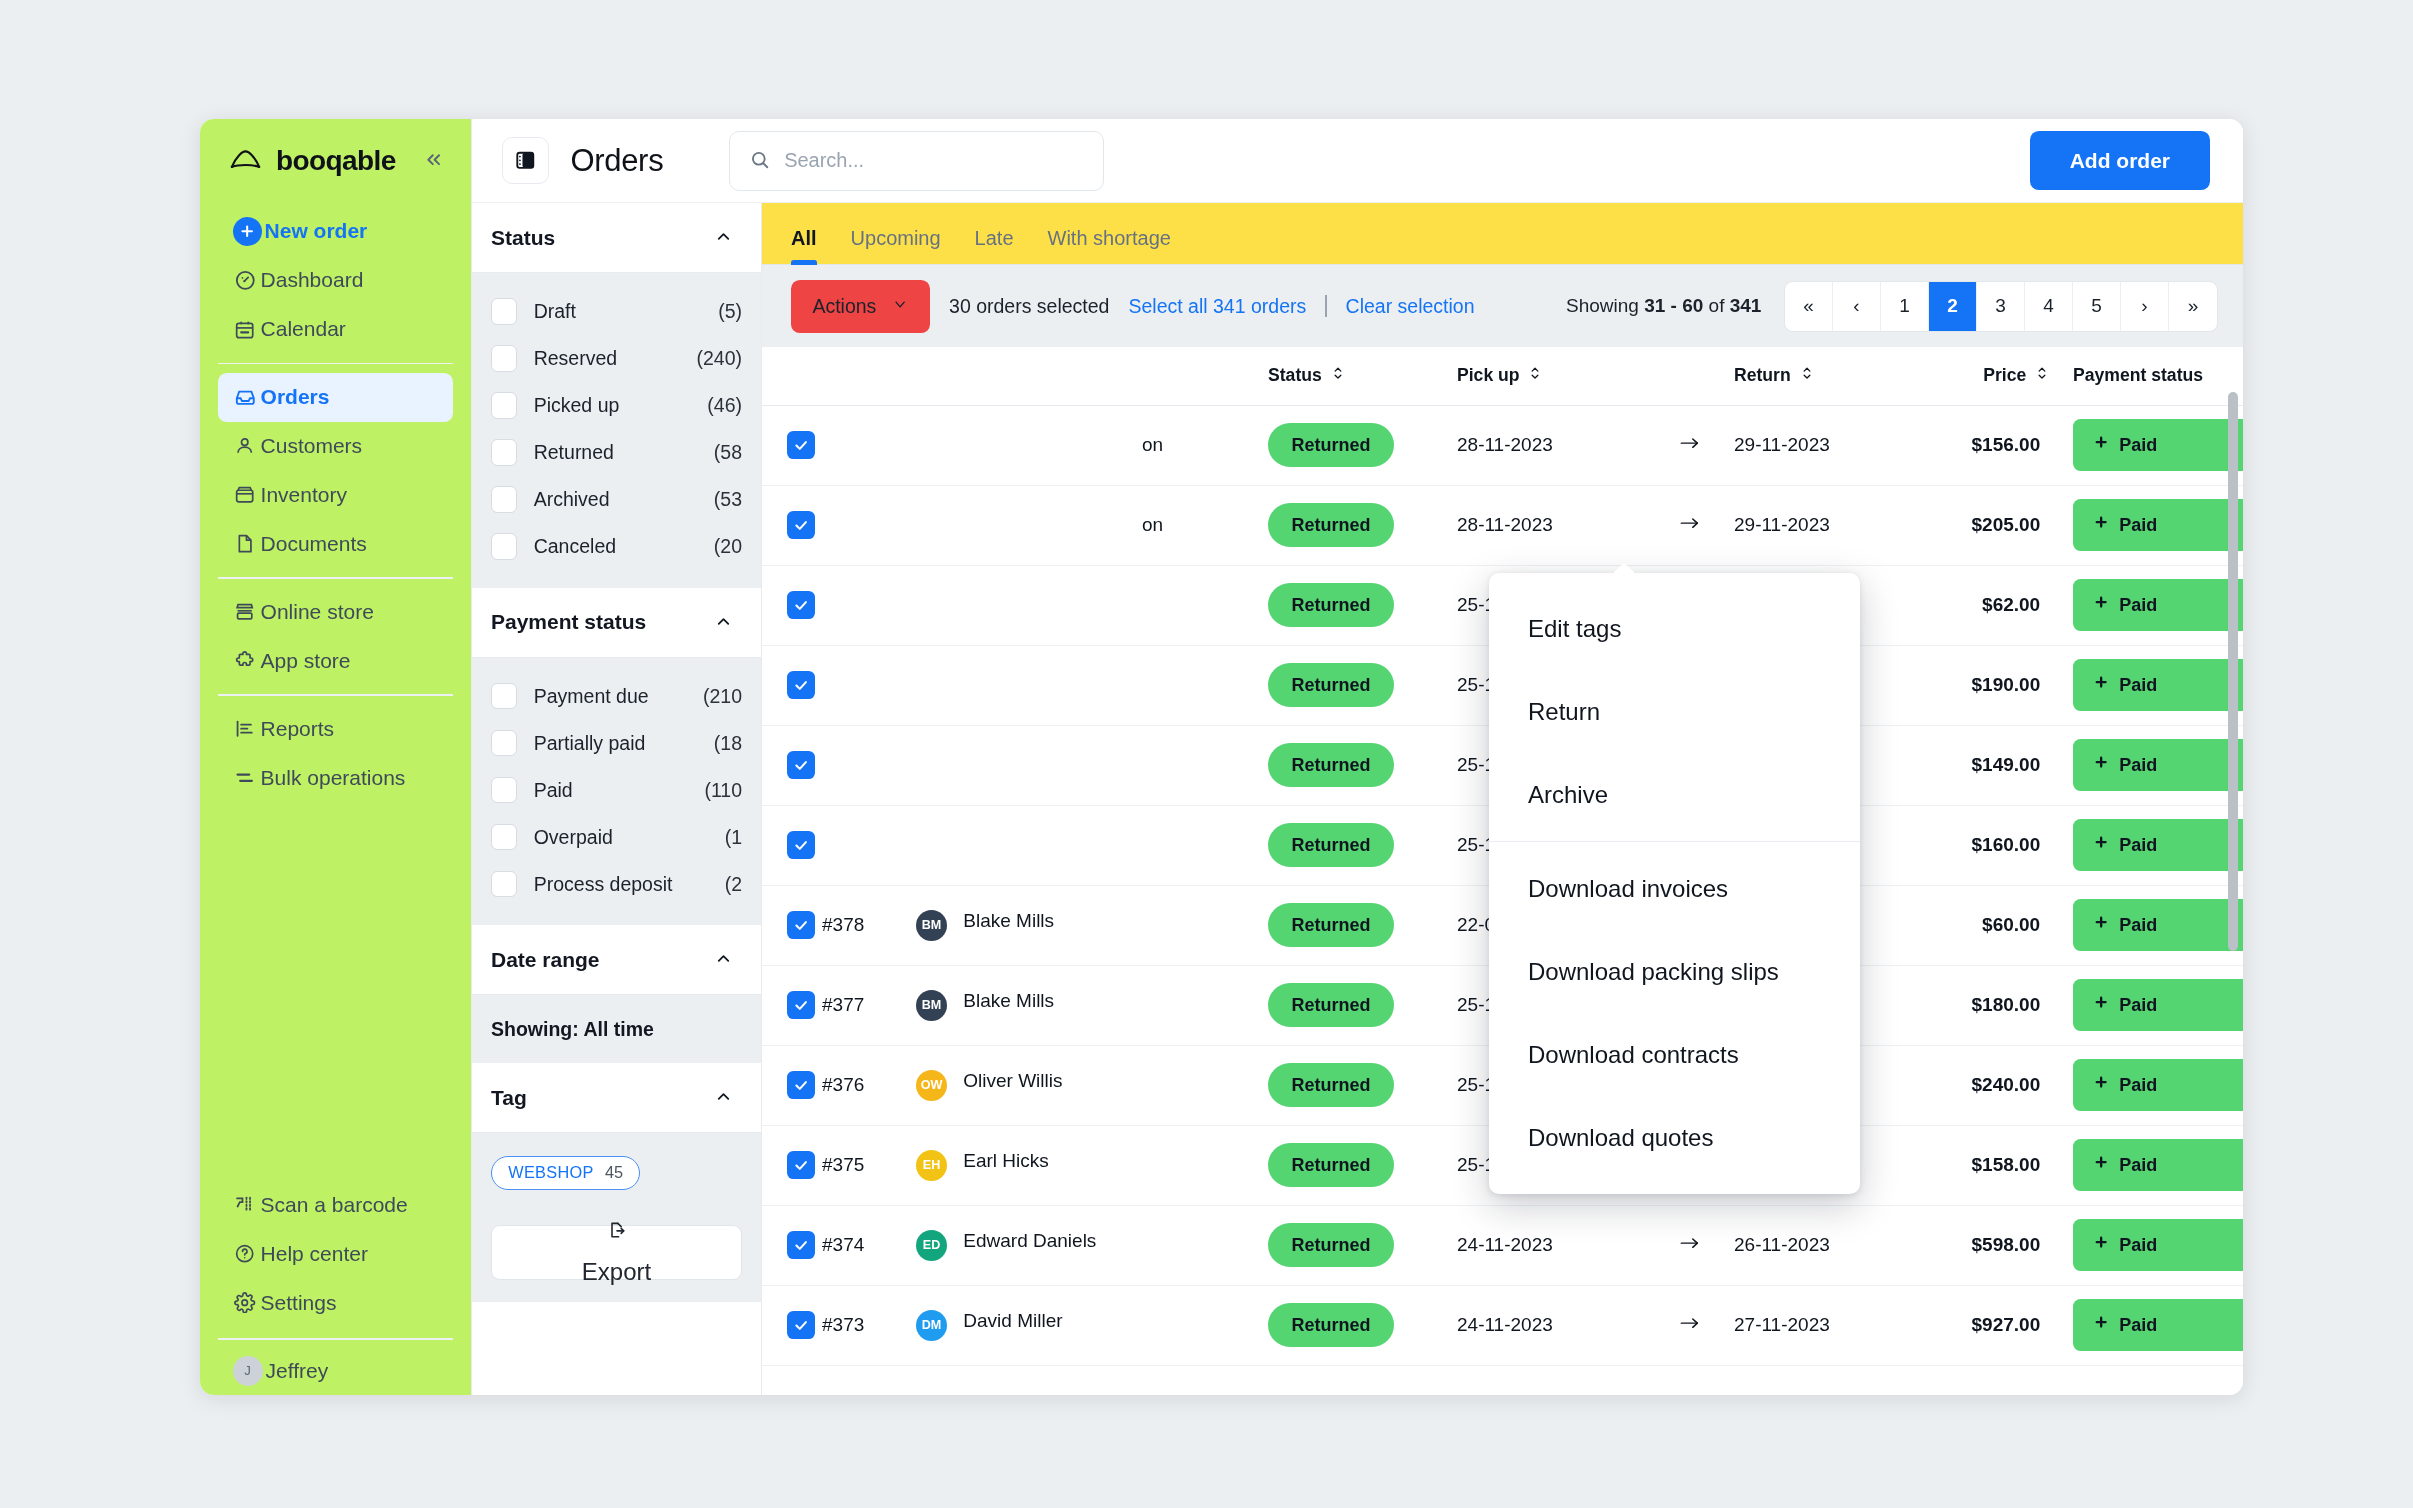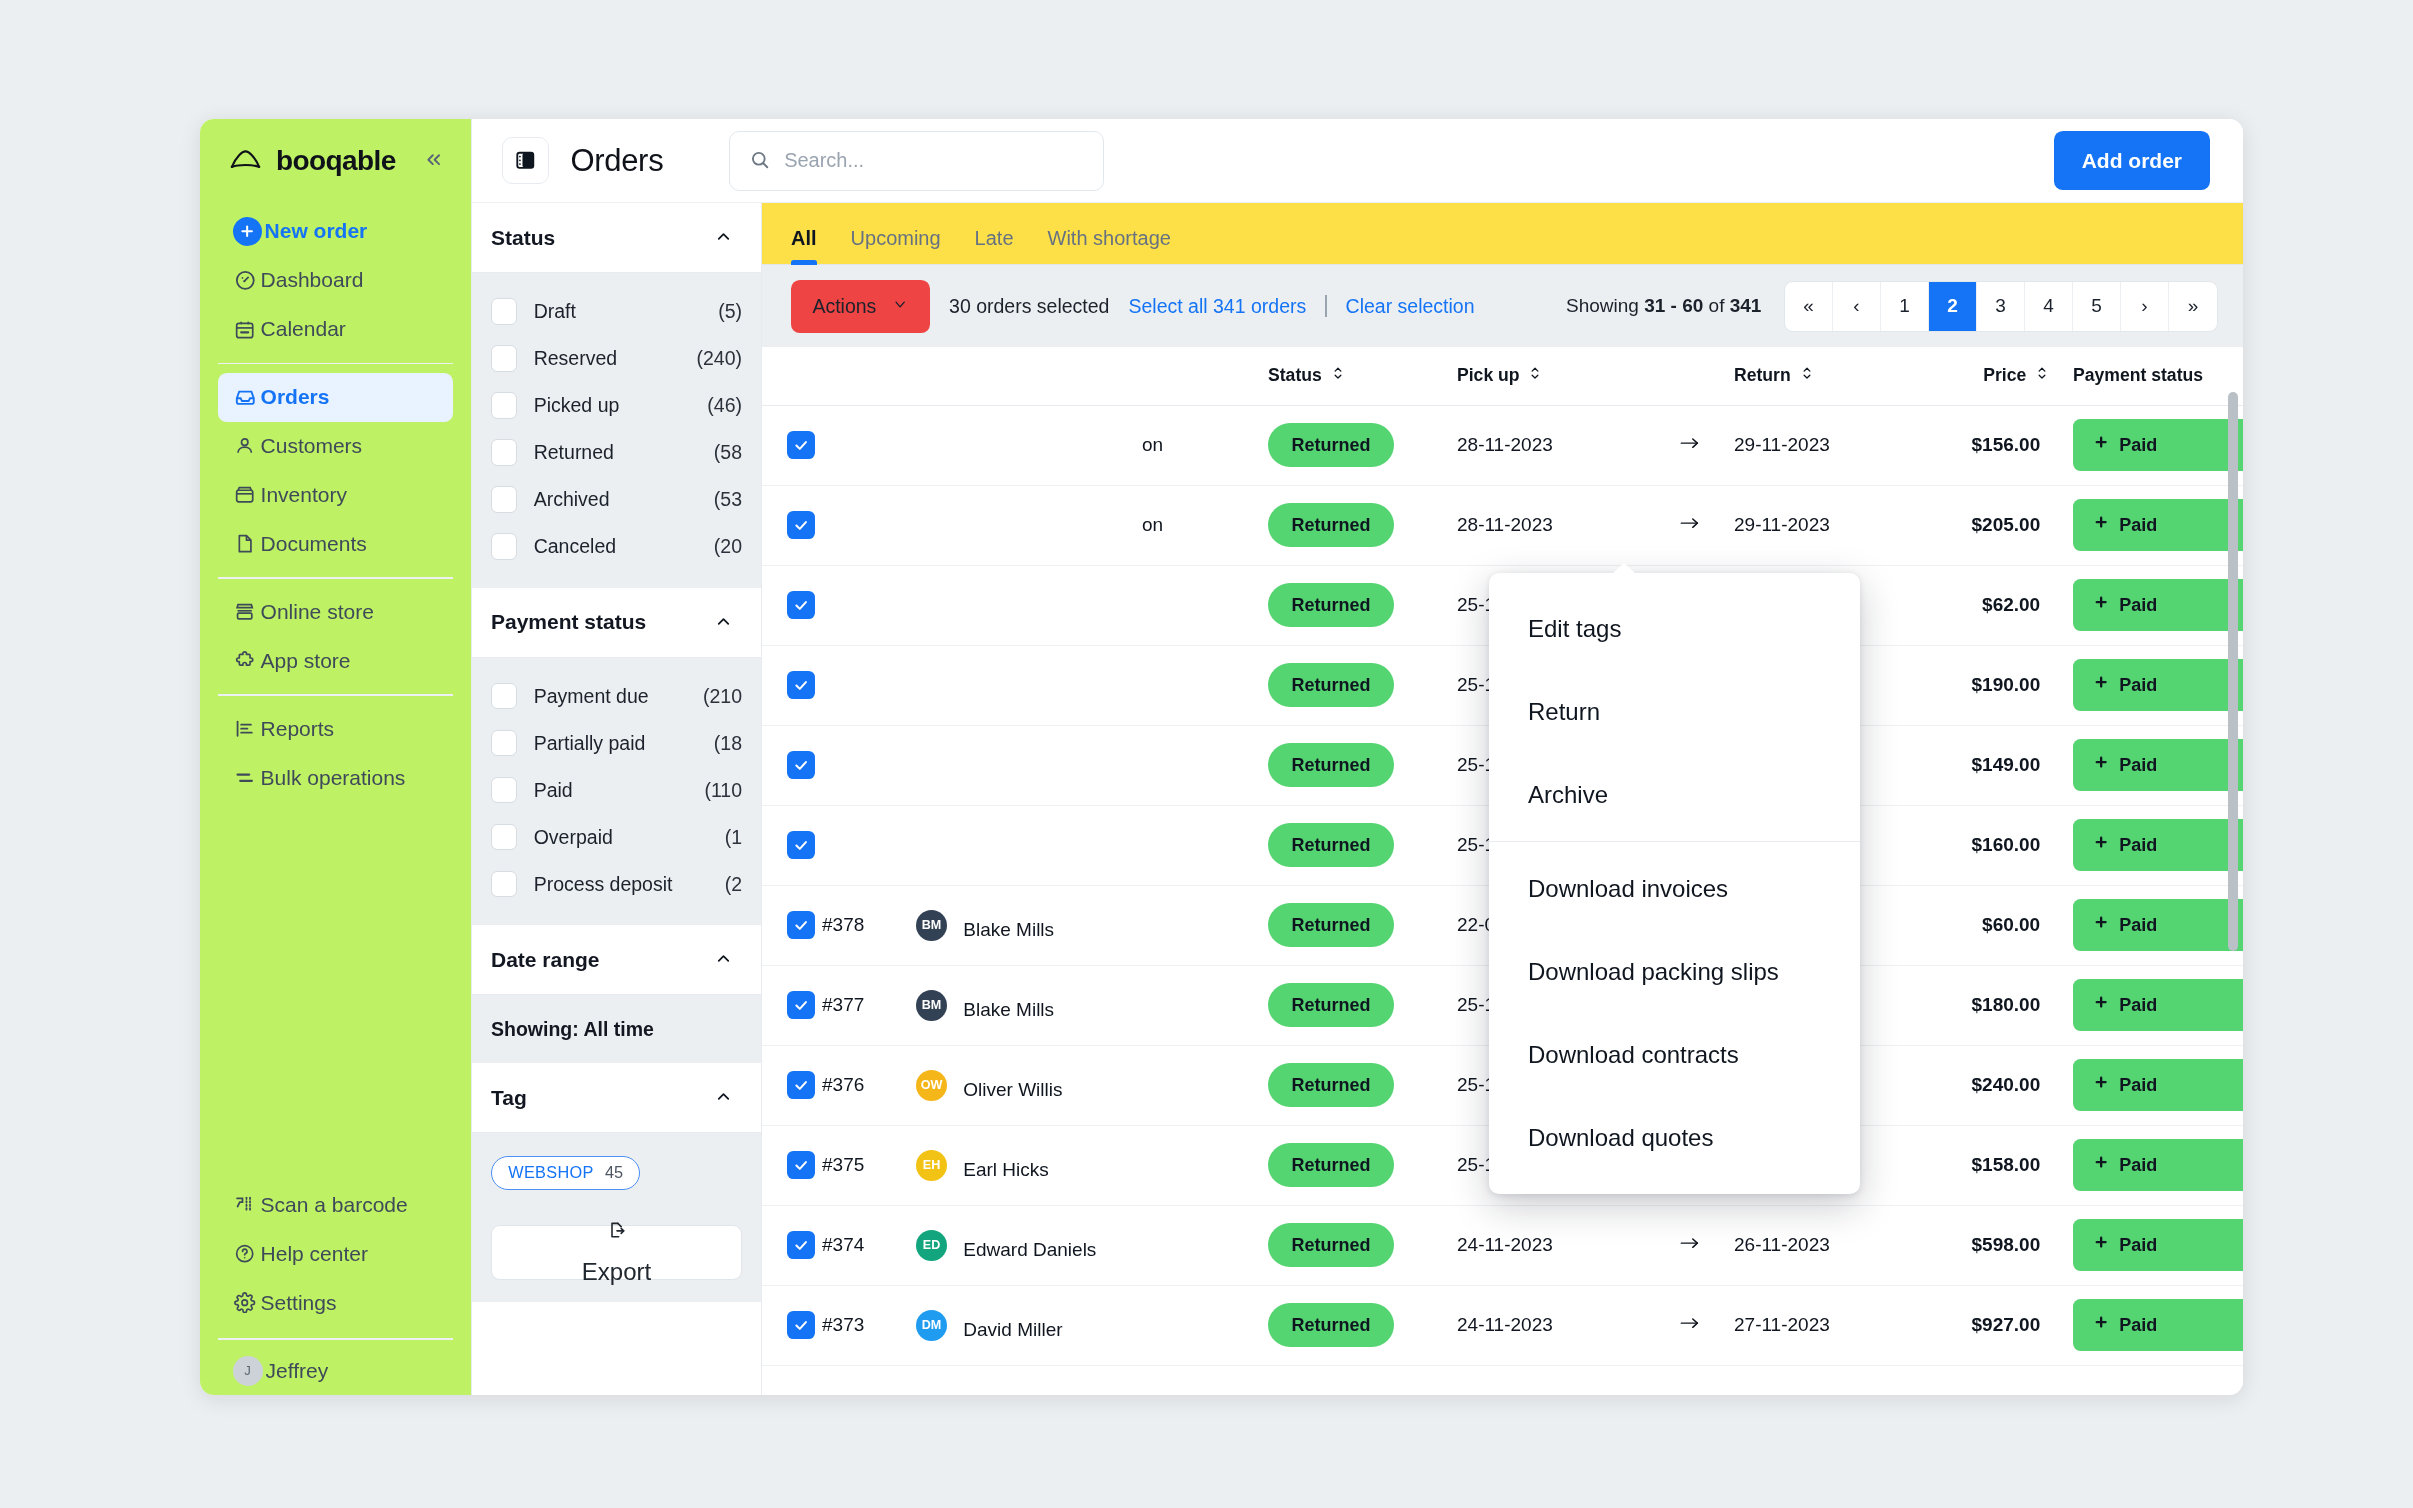--- a/index.html
+++ b/index.html
@@ -78,21 +78,21 @@
     background: #fff;
   }
   .searchbox input {
     border: none; outline: none; font-size: 20px; color: #2a323d;
     font-family: inherit; background: transparent; width: 100%;
   }
   .searchbox input::placeholder { color: #9aa4b0; }
   .topbar-right { margin-left: auto; }
   .btn-primary {
     background: #1574f5; color: #fff; border: none; border-radius: 8.8px;
-    height: 59px; padding: 0 28px; font-size: 21px; font-weight: 600;
+    height: 59px; padding: 0 40px; font-size: 21px; font-weight: 600;
     font-family: inherit; cursor: pointer; margin-left: 48px;
   }
 
   .body-split { flex: 1 1 auto; display: flex; min-height: 0; }
 
   
   .filters {
     width: 290px; min-width: 290px;
     background: #fff; border-right: 1.3px solid #e7ebef;
     overflow: hidden;
@@ -186,21 +186,21 @@
   .col-ret  { width: 189px; }
   .col-price{ width: 126px; text-align: right; }
   .col-pay  { width: 264px; padding-left: 24px; }
   tbody td { height: 80px; border-bottom: 1.3px solid #eef1f4; font-size: 19px; color: #10161f; padding: 0; vertical-align: middle; }
   tbody tr td.col-price { text-align: right; font-weight: 700; padding-right: 8.8px; }
   tbody tr td.col-cb { padding-left: 25px; }
   .cb-checked {
     width: 28px; height: 28px; border-radius: 6.3px; background: #1574f5;
     display:flex; align-items:center; justify-content:center;
   }
-  .cust-cell { display: flex; align-items: flex-end; gap: 16.3px; }
+  .cust-cell { display: flex; align-items: flex-start; gap: 16.3px; }
   .av {
     width: 31px; height: 31px; border-radius: 50%;
     display:flex; align-items:center; justify-content:center;
     font-size: 12.6px; font-weight: 600; color:#fff; flex: 0 0 31px;
   }
   .pill {
     display: inline-flex; align-items:center; justify-content:center;
     height: 44px; min-width: 126px; padding: 0 21.4px; border-radius: 628px;
     background: #54d572; color: #10161f; font-size: 18px; font-weight: 600;
   }

